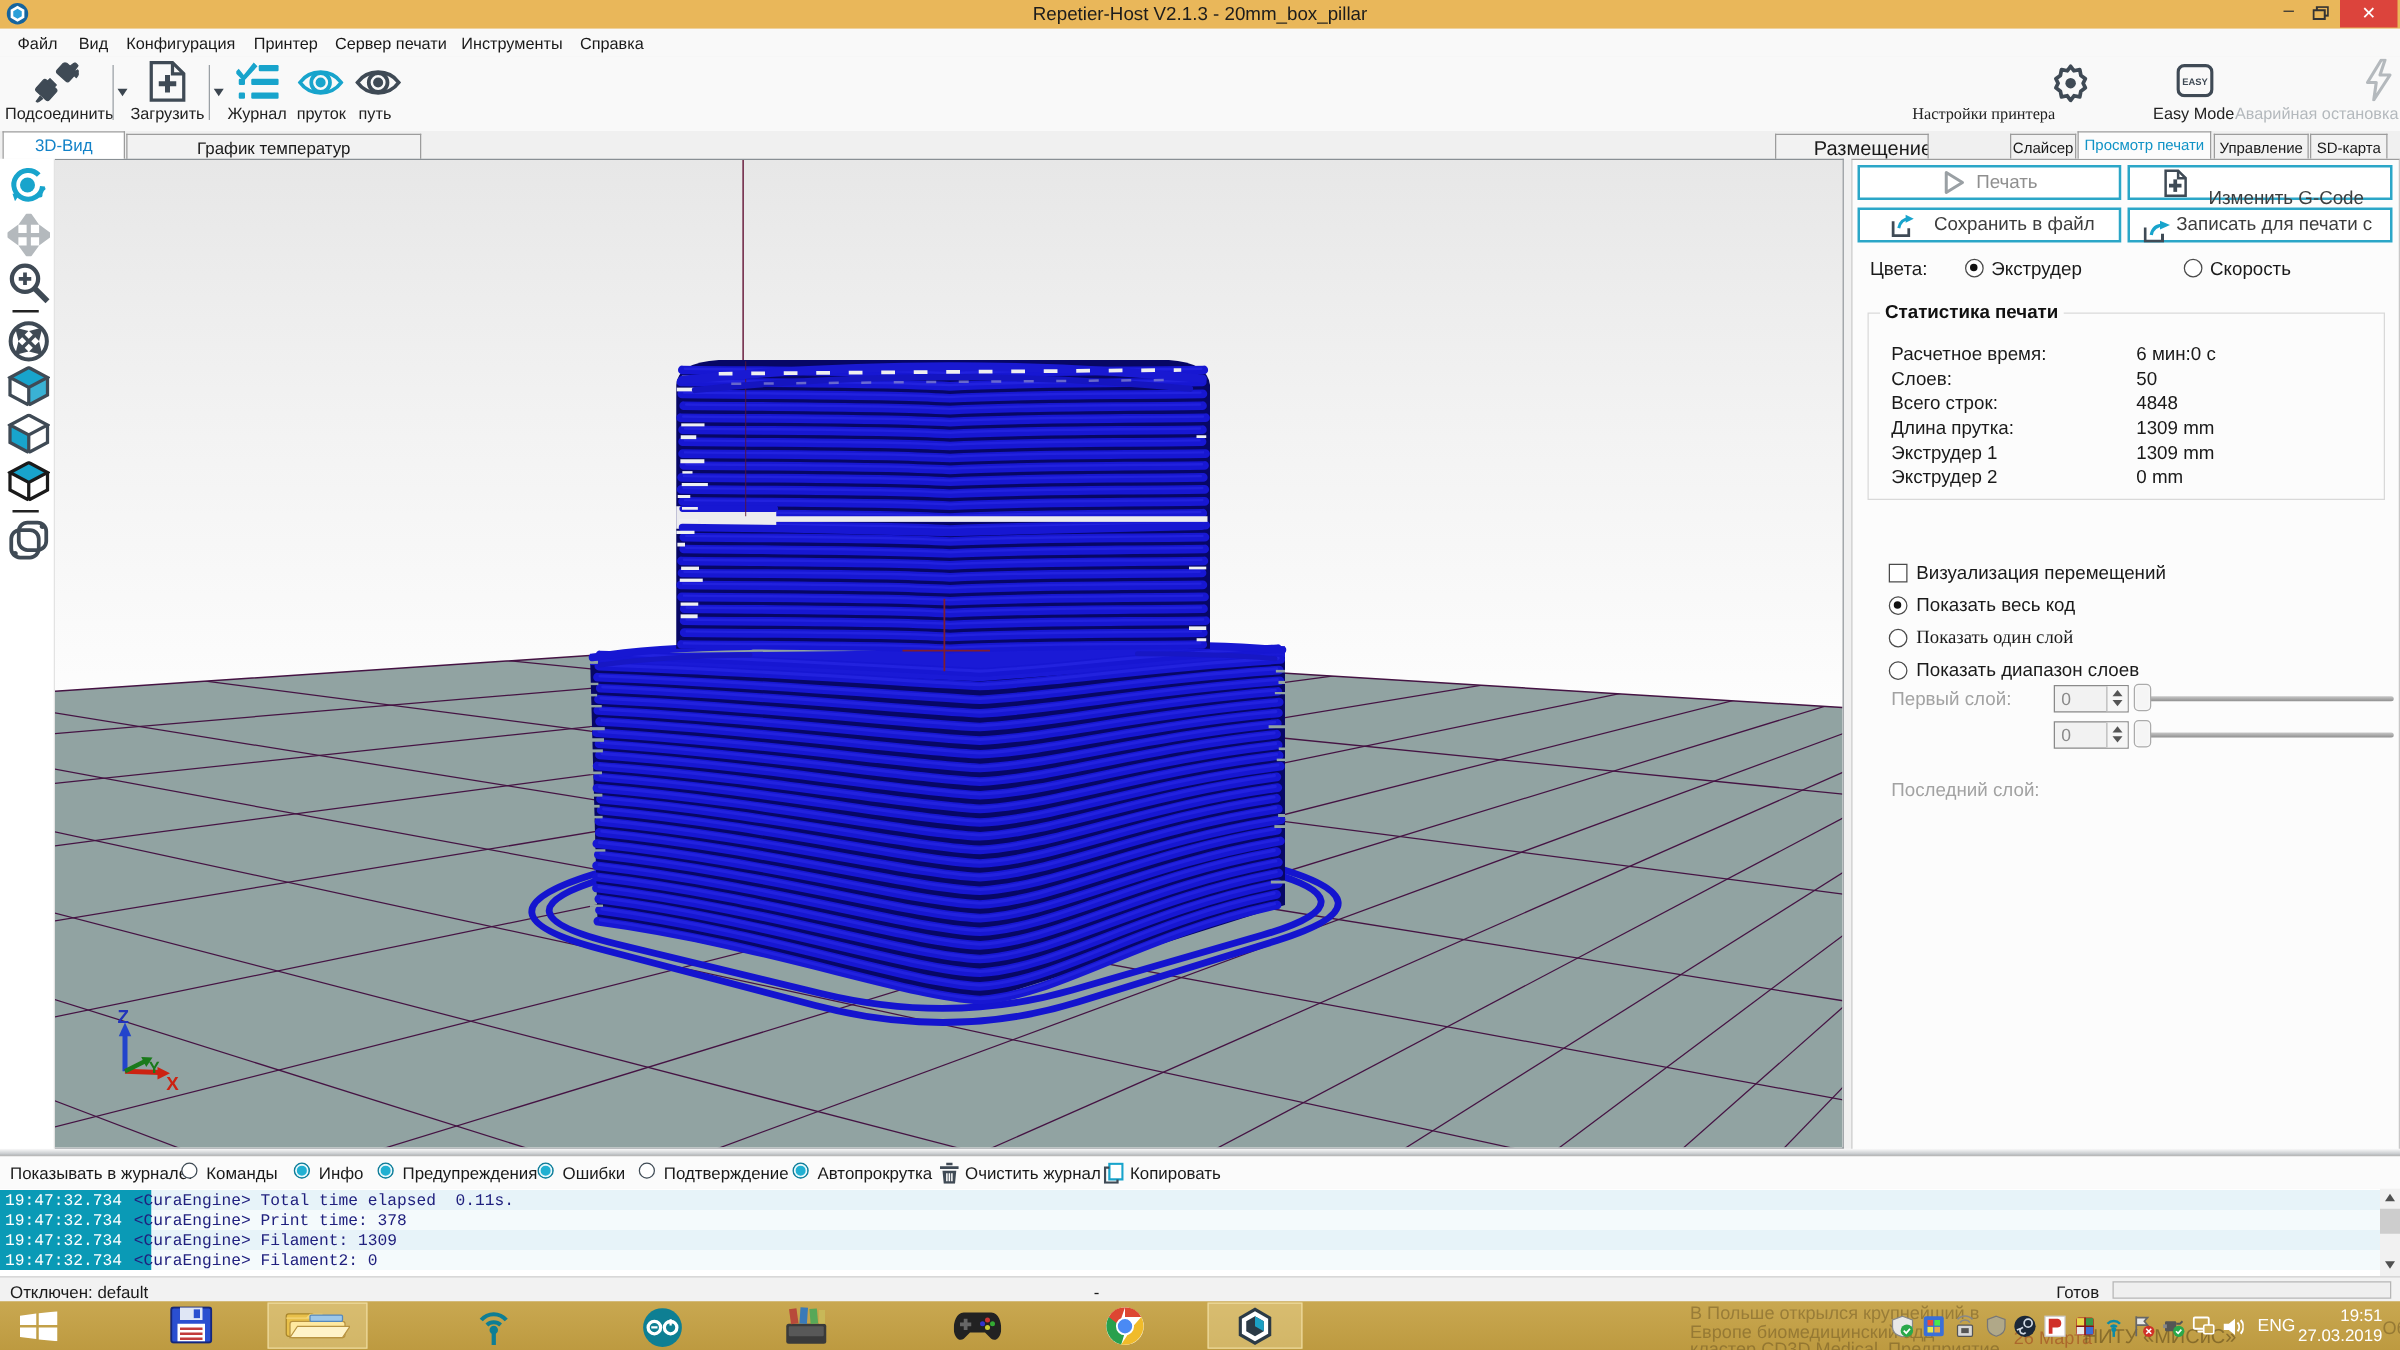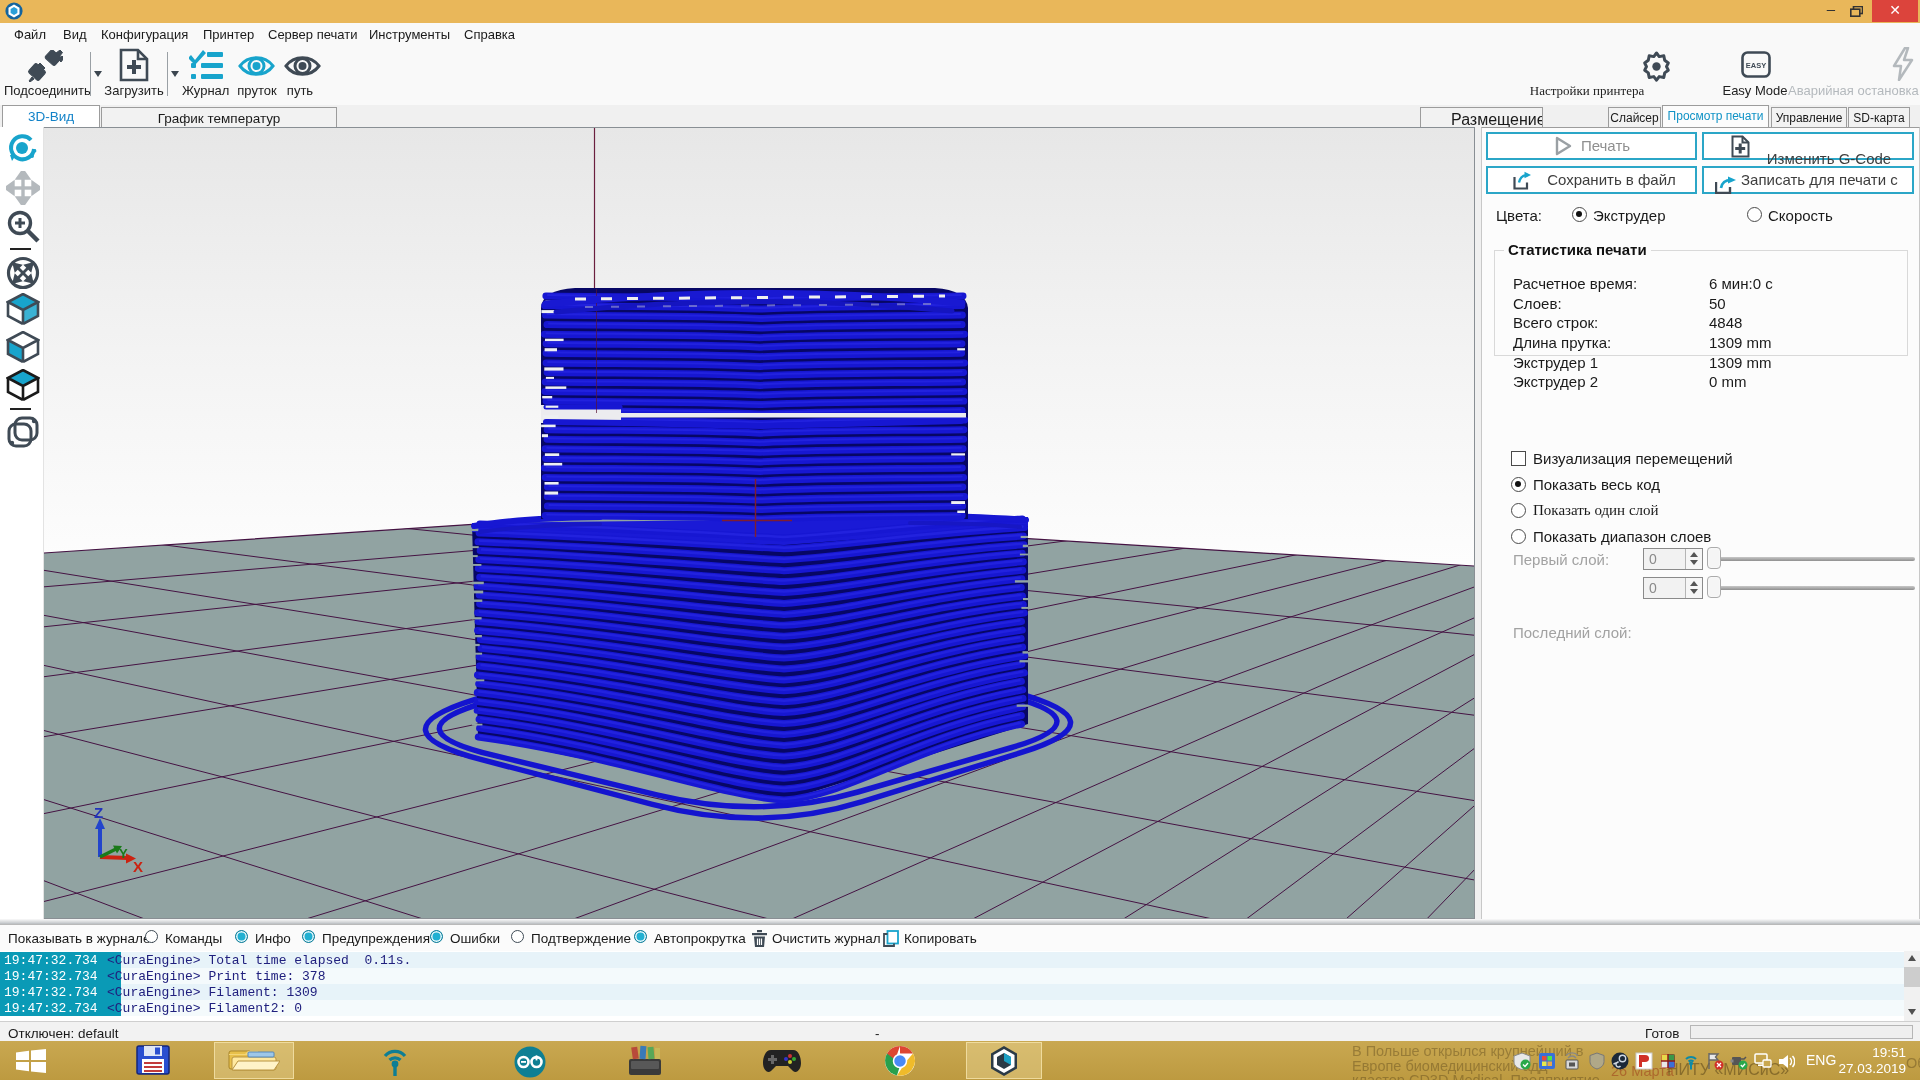--- a/index.html
+++ b/index.html
@@ -45,20 +45,21 @@
 .ticon{position:absolute;top:4px;}
 .ghost{position:absolute;color:rgba(85,66,24,0.40);font-size:14.5px;white-space:nowrap;}
 .winbtn{position:absolute;top:0;height:22px;text-align:center;color:#333;}
 </style></head><body>
 <div id="titlebar">
 <div class="abs" style="left:5px;top:2px;"><svg width="18" height="18" viewBox="0 0 18 18" style="">
         <circle cx="9" cy="9" r="8.6" fill="#14649e"></circle>
         <path d="M9 2.6 l5.5 3.2 v6.4 L9 15.4 l-5.5-3.2 v-6.4 z" fill="#fff"></path>
         <path d="M9 5 l3.4 2 v4 L9 13 l-3.4-2 v-4 z" fill="#2a9fd8"></path>
       </svg></div>
+<div class="title">Repetier-Host V2.1.3 - 20mm_box_pillar</div>
 <div class="winbtn" style="left:1818px;width:26px;font-size:15px;padding-top:0px;">–</div>
 <div class="winbtn" style="left:1843px;width:26px;padding-top:3px;"><svg width="13" height="11" viewBox="0 0 13 11" style="">
         <rect x="3.5" y="0.5" width="9" height="7" fill="none" stroke="#333" stroke-width="1.6"></rect>
         <rect x="0.8" y="3.2" width="9" height="7" fill="#e9b75a" stroke="#333" stroke-width="1.6"></rect>
       </svg></div>
 <div class="abs" style="left:1872px;top:0;width:46px;height:22px;background:#dc443c;color:#fff;text-align:center;font-size:14px;padding-top:2px;">✕</div>
 </div>
 <div id="menubar">
     <span style="left:14px;">Файл</span>
     <span style="left:63px;">Вид</span>
@@ -448,21 +449,21 @@
     <div class="abs" style="left:233px;top:48px;"><svg width="24" height="18" viewBox="0 0 24 18" style="">
         <path d="M1 6 v11 h14 v-6" fill="none" stroke="#3f4a55" stroke-width="2.4"></path>
         <path d="M6 12 C7 6 11 4 16 4" fill="none" stroke="#18a4cc" stroke-width="2.6"></path>
         <path d="M13 0.5 l8 3.5 -8 3.5 z" fill="#18a4cc"></path>
       </svg></div>
     <div class="lbl" style="left:14px;top:79px;">Цвета:</div>
     <div class="radio sel" style="left:90px;top:79px;"></div>
     <div class="lbl" style="left:111px;top:79px;">Экструдер</div>
     <div class="radio" style="left:265px;top:79px;"></div>
     <div class="lbl" style="left:286px;top:79px;">Скорость</div>
-    <div class="grp" style="left:12px;top:122px;width:414px;height:106px;">
+    <div class="grp" style="left:12px;top:122px;width:414px;height:150px;">
       <div class="legend">Статистика печати</div>
     </div>
     <div class="lbl" style="left:31px;top:147px;">Расчетное время:</div>
     <div class="lbl" style="left:227px;top:147px;">6 мин:0 с</div>
     <div class="lbl" style="left:31px;top:167px;">Слоев:</div>
     <div class="lbl" style="left:227px;top:167px;text-align:right;">50</div>
     <div class="lbl" style="left:31px;top:186px;">Всего строк:</div>
     <div class="lbl" style="left:227px;top:186px;">4848</div>
     <div class="lbl" style="left:31px;top:206px;">Длина прутка:</div>
     <div class="lbl" style="left:227px;top:206px;">1309 mm</div>

